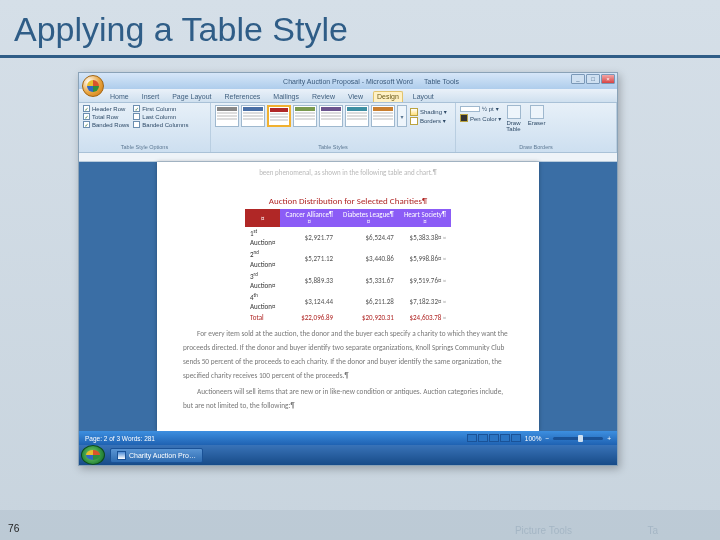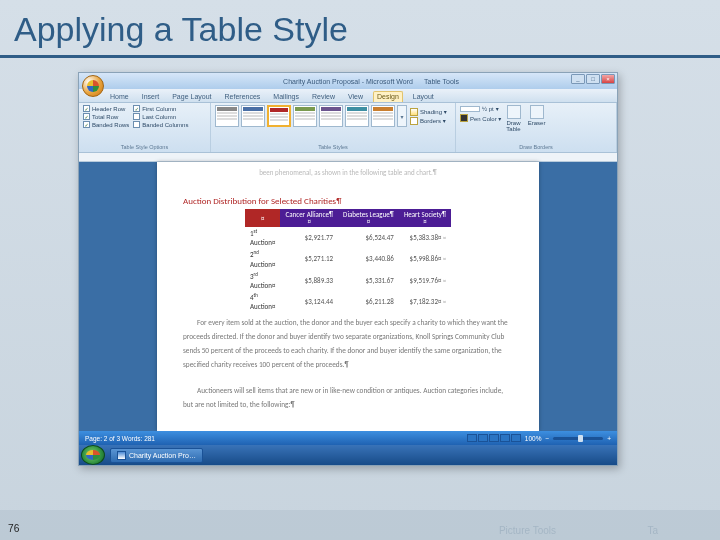--- a/index.html
+++ b/index.html
@@ -34,23 +34,23 @@
 .side-ctrls{display:flex;flex-direction:column;gap:1px;margin-left:3px}
 .side-ctrls .item{display:flex;align-items:center;gap:2px}
 .bucket{width:8px;height:8px;background:linear-gradient(#fff,#ffe07a);border:1px solid #bba340}
 .pen{width:20px;height:6px;border:1px solid #9fb8ce;background:#fff}
 .big-btn{display:flex;flex-direction:column;align-items:center;justify-content:center;gap:1px;padding:0 2px}
 .big-btn .ic{width:14px;height:14px;border:1px solid #9fb8ce;background:#eef5fb}
 .doc-area{flex:1;background:#3a6ea5;display:flex;justify-content:center;overflow:hidden;position:relative}
 .ruler{position:absolute;top:0;left:0;right:0;height:9px;background:#eef3f8;border-bottom:1px solid #b8cbdc}
 .page{width:382px;background:#fff;margin-top:9px;padding:6px 26px 12px;font-size:7.2px;color:#444;box-shadow:0 0 4px rgba(0,0,0,.3);position:relative;font-family:Calibri,Arial,sans-serif}
 .cut-text{color:#b9b9b9;font-size:7px;text-align:center;margin-bottom:18px}
-.doc-heading{color:#b02726;text-align:left;font-size:9px;margin-bottom:3px}
+.doc-heading{color:#b02726;text-align:center;font-size:9px;margin-bottom:3px}
 .tbl{margin:0 auto 4px;border-collapse:collapse;font-size:7px}
-.tbl th{background:#4c1d95;color:#fff;padding:2px 5px;font-weight:normal;text-align:center;line-height:1}
+.tbl th{background:#8b5cf6;color:#fff;padding:2px 5px;font-weight:normal;text-align:center;line-height:1}
 .tbl th.corner{background:#b02726;width:14px}
 .tbl td{padding:1px 5px;text-align:right;color:#555}
 .tbl td.lab{text-align:left;color:#333}
 .tbl tr.total td{color:#b02726}
 .tbl .cell-mark{color:#aaa;font-size:6px}
 .sup{font-size:5px;vertical-align:super}
 .body-text{line-height:1.9;color:#777;font-size:7.3px}
 .body-text .para-start{margin-left:14px;display:inline}
 .status{height:14px;background:linear-gradient(180deg,#3d8fe0,#1f62b2);display:flex;align-items:center;justify-content:space-between;font-size:6.5px;color:#fff;padding:0 6px}
 .status .right{display:flex;align-items:center;gap:4px}
@@ -60,21 +60,21 @@
 .view-btns span{width:10px;height:8px;background:#2a74c3;border:1px solid #1a5297}
 .taskbar{height:20px;background:linear-gradient(180deg,#3973b8,#174b88);display:flex;align-items:center;gap:2px}
 .start{width:24px;height:20px;background:radial-gradient(circle at 45% 45%,#7fcf6e,#2e8f3e 60%,#17632a);border-radius:50%;border:1px solid #0d4a1d;margin-left:2px;position:relative}
 .start::after{content:"";position:absolute;inset:4px;border-radius:50%;background:conic-gradient(#d9542b 0 25%,#2e8f3e 0 50%,#3067c4 0 75%,#e8be2e 0 100%)}
 .task-item{height:15px;background:linear-gradient(180deg,#5a95d4,#2e6bb0);border:1px solid #1a5297;border-radius:2px;display:flex;align-items:center;gap:3px;padding:0 6px;font-size:7px;color:#fff;margin-left:3px}
 .task-item .ic{width:9px;height:9px;background:linear-gradient(#4a8ad6,#fff);border:1px solid #1a5297}
 .footer{position:absolute;bottom:0;left:0;right:0;height:24px;display:flex;align-items:center;justify-content:space-between;padding:0 16px 0 8px;font-size:10.2px;color:#222}
 .footer-bg{position:absolute;bottom:0;left:0;right:0;height:30px;background:#a5b7c7;opacity:.35}
 .ghost{position:absolute;bottom:4px;color:#8ea3b5;font-size:10px;opacity:.5}
 .ghost.g1{right:62px}
-.ghost.g2{right:164px}
+.ghost.g2{right:148px}
 </style>
 </head>
 <body>
 
 <div class="slide-title">Applying a Table Style</div>
 <div class="title-rule"></div>
 
 <div class="shot">
   <div class="office-btn"></div>
   <div class="win-title">
@@ -251,24 +251,30 @@
               <td>$5,889.33</td>
               <td>$5,331.67</td>
               <td><span>$9,519.76</span>¤ <span class="cell-mark">¤</span></td>
             </tr>
         <tr>
               <td class="lab">4<span class="sup">th</span> Auction¤</td>
               <td>$3,124.44</td>
               <td>$6,211.28</td>
               <td><span>$7,182.32</span>¤ <span class="cell-mark">¤</span></td>
             </tr>
+        <tr class="total">
+              <td class="lab">Total</td>
+              <td>$22,096.89</td>
+              <td>$20,920.31</td>
+              <td><span>$24,603.78</span> <span class="cell-mark">¤</span></td>
+            </tr>
       </tbody>
         </table>
       <div class="body-text"><span class="para-start">For every item sold at the auction, the donor and the buyer each specify a charity to which they want the proceeds directed. If the donor and buyer identify two separate organizations, Knoll Springs Community Club sends 50 percent of the proceeds to each charity. If the donor and buyer identify the same organization, the specified charity receives 100 percent of the proceeds.¶</span></div>
-      <div class="body-text" style="margin-top:12px"><span class="para-start">Auctioneers will sell items that are new or in like-new condition or antiques. Auction categories include, but are not limited to, the following:¶</span></div>
+      <div class="body-text" style="margin-top:2px"><span class="para-start">Auctioneers will sell items that are new or in like-new condition or antiques. Auction categories include, but are not limited to, the following:¶</span></div>
     </div>
   </div>
 
   <div class="status">
     <span>Page: 2 of 3    Words: 281</span>
     <div class="right">
       <div class="view-btns">
           <span></span>
           <span></span>
           <span></span>

